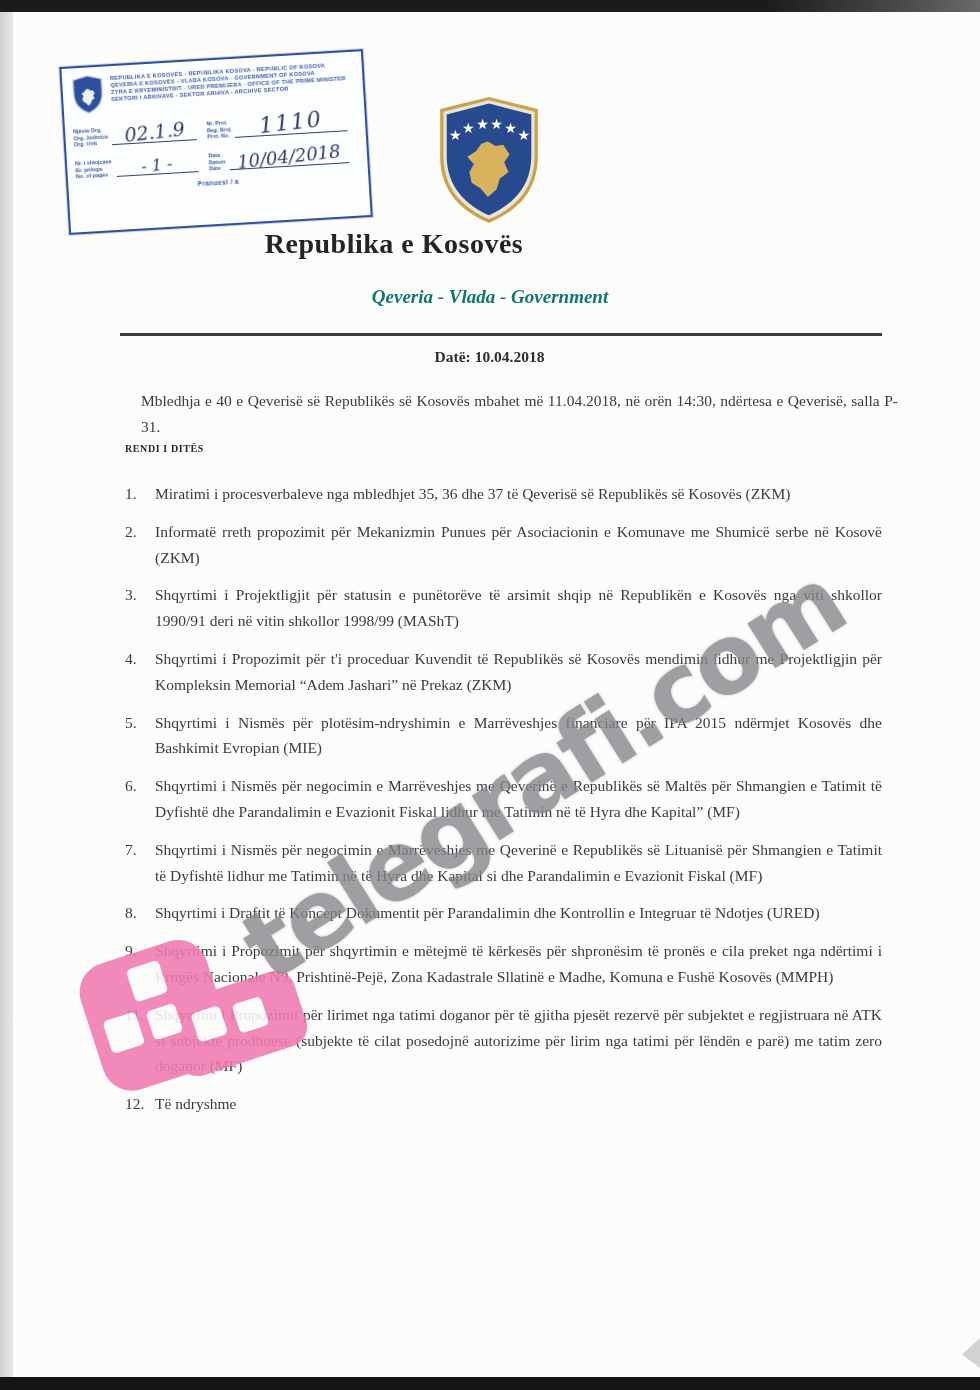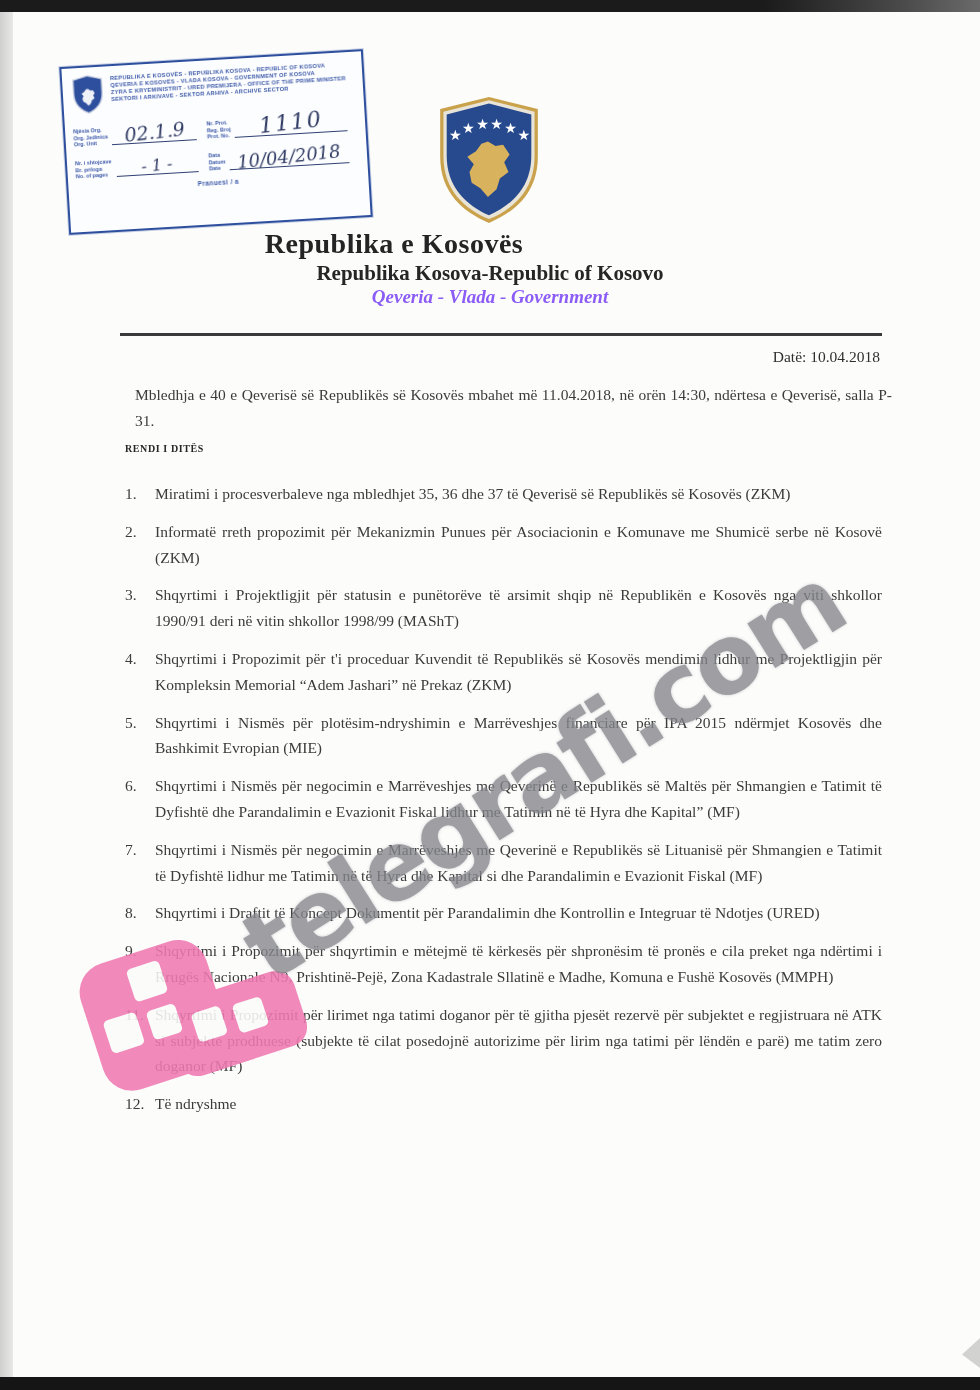--- a/index.html
+++ b/index.html
@@ -48,28 +48,28 @@
   .hv-date{font-size:18px;white-space:nowrap;}
   .stamp-foot{
     text-align:center;margin-top:8px;
     font-family:"Liberation Sans",sans-serif;font-size:6.5px;color:#3c59a8;font-weight:bold;letter-spacing:.4px;
   }
 
   
   .coa{position:absolute;left:432px;top:96px;width:114px;height:128px;}
   .title1{position:absolute;left:0;top:228px;width:788px;text-align:center;font-size:28px;font-weight:bold;color:#242424;letter-spacing:.5px;}
   .title2{position:absolute;left:0;top:261px;width:980px;text-align:center;font-size:21px;font-weight:bold;color:#262626;}
-  .title3{position:absolute;left:0;top:286px;width:980px;text-align:center;font-size:19px;font-weight:bold;font-style:italic;color:#8b5cf6;}
+  .title3{position:absolute;left:0;top:286px;width:980px;text-align:center;font-size:19px;font-weight:bold;font-style:italic;color:#0f766e;}
   .rule{position:absolute;left:120px;top:325px;width:762px;height:3px;background:#3a3a3a;border:none;}
-  .date-line{position:absolute;left:123px;top:348px;width:757px;text-align:right;font-weight:normal;font-size:15.5px;color:#2e2e2e;}
+  .date-line{position:absolute;left:111px;top:348px;width:757px;text-align:center;font-weight:bold;font-size:15.5px;color:#2e2e2e;}
 
   
   .intro{
     position:absolute;left:125px;top:372px;width:757px;
-    font-size:15.5px;line-height:26px;text-align:justify;margin:10px;
+    font-size:15.5px;line-height:26px;text-align:justify;margin:16px;
   }
   .agenda-title{position:absolute;left:125px;top:443px;font-size:10px;font-weight:bold;color:#272727;letter-spacing:.6px;}
   .agenda{
     position:absolute;left:125px;top:481px;width:757px;margin:0;padding:0;list-style:none;
   }
   .agenda li{
     display:flex;margin-bottom:12px;font-size:15.5px;line-height:25.8px;
   }
   .agenda .num{flex:0 0 30px;}
   .agenda .txt{flex:1;text-align:justify;}
@@ -166,21 +166,20 @@
       <text x="31" y="34">★</text>
       <text x="44" y="30">★</text>
       <text x="57" y="30">★</text>
       <text x="70" y="34">★</text>
       <text x="82" y="41">★</text>
     </g>
     <path d="M49 42 L56 46 L63 45 L69 54 L64 61 L68 70 L60 76 L57 86 L49 93 L42 85 L34 80 L32 70 L36 63 L30 56 L38 51 L43 44 Z" fill="#d8b25c"></path>
   </svg>
 
   <div class="title1">Republika e Kosovës</div>
-  <div class="title2">Republika Kosova-Republic of Kosovo</div>
   <div class="title3">Qeveria - Vlada - Government</div>
   <hr class="rule">
   <div class="date-line">Datë: 10.04.2018</div>
 
   <p class="intro">Mbledhja e 40 e Qeverisë së Republikës së Kosovës mbahet më 11.04.2018, në orën 14:30, ndërtesa e Qeverisë, salla P-31.</p>
 
   <div class="agenda-title">RENDI I DITËS</div>
 
   <ol class="agenda">
     <li>

